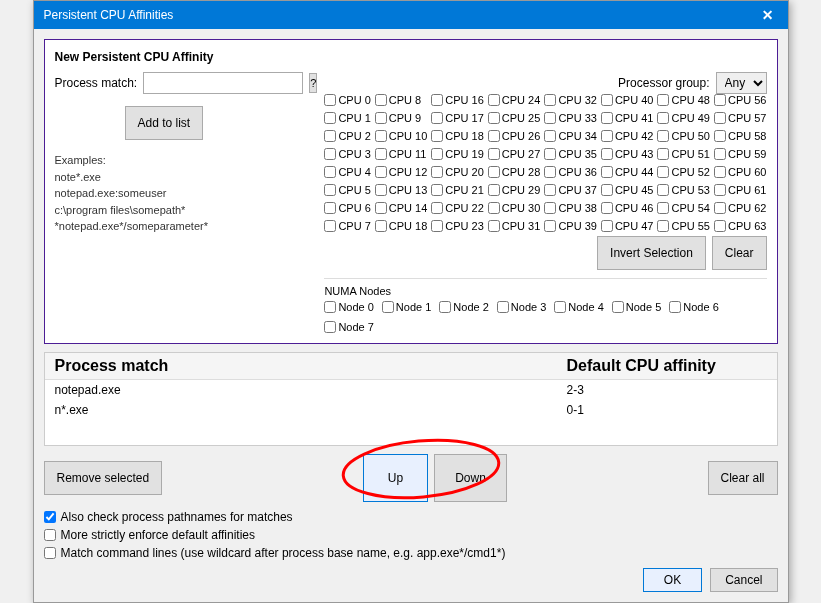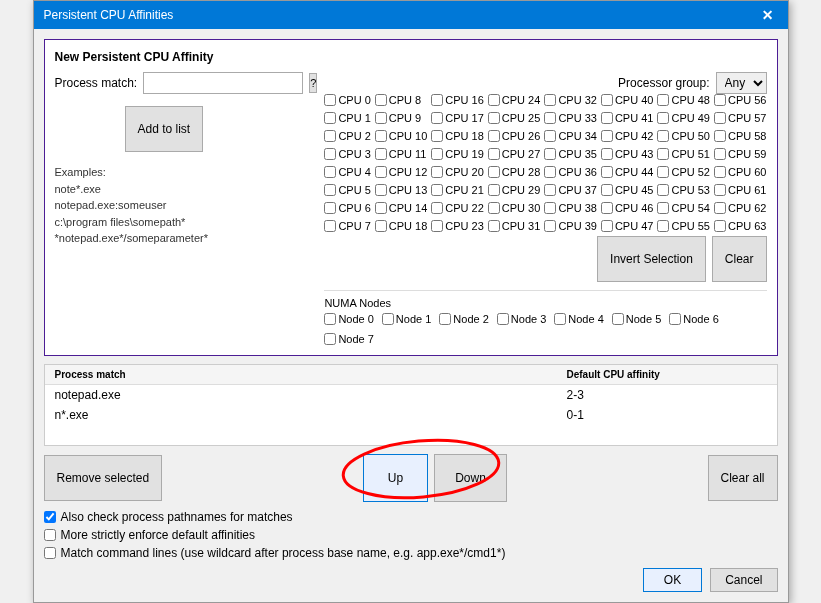--- a/index.html
+++ b/index.html
@@ -70,21 +70,21 @@
     input[type="text"] {
       border: 1px solid #aaa;
       padding: 2px 4px;
       font-size: 12px;
       height: 22px;
       width: 160px;
     }
     .btn {
       background: #e1e1e1;
       border: 1px solid #aaa;
-      padding: 15px 12px;
+      padding: 9px 12px;
       font-size: 12px;
       cursor: pointer;
       white-space: nowrap;
     }
     .btn-blue {
       background: #e8f0fe;
       border: 1px solid #0078d7;
     }
     .examples {
       font-size: 11px;
@@ -155,21 +155,21 @@
       background: white;
       flex: 1;
       overflow-y: auto;
       min-height: 0;
     }
     .list-header {
       display: flex;
       background: #f5f5f5;
       border-bottom: 1px solid #ddd;
       padding: 4px 10px;
-      font-size: 10px;
+      font-size: 16px;
       font-weight: bold;
     }
     .list-header-left { flex: 1; }
     .list-header-right { width: 200px; }
     .list-row {
       display: flex;
       padding: 3px 10px;
       font-size: 12px;
       cursor: pointer;
     }

